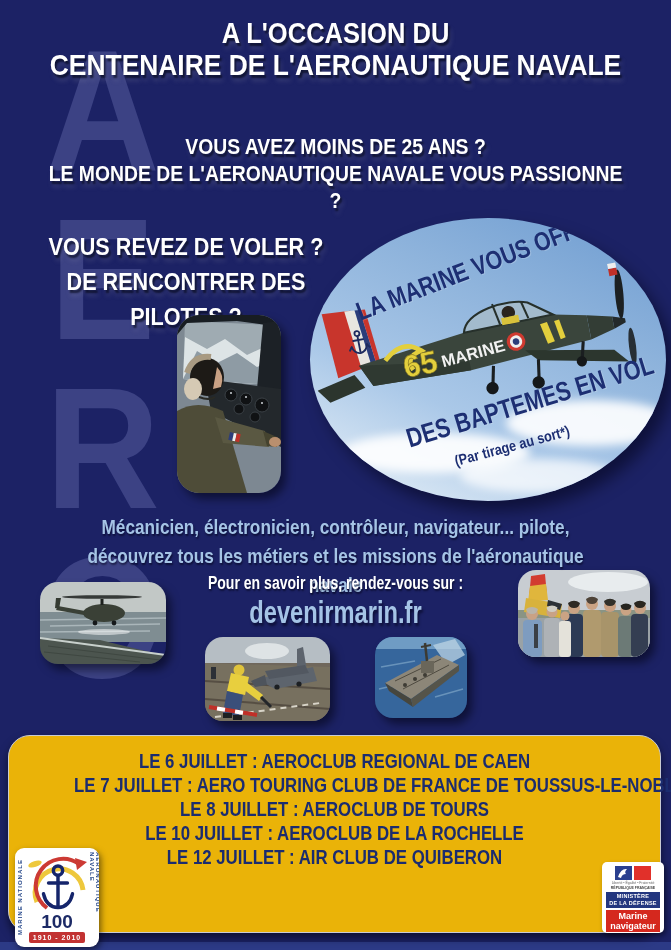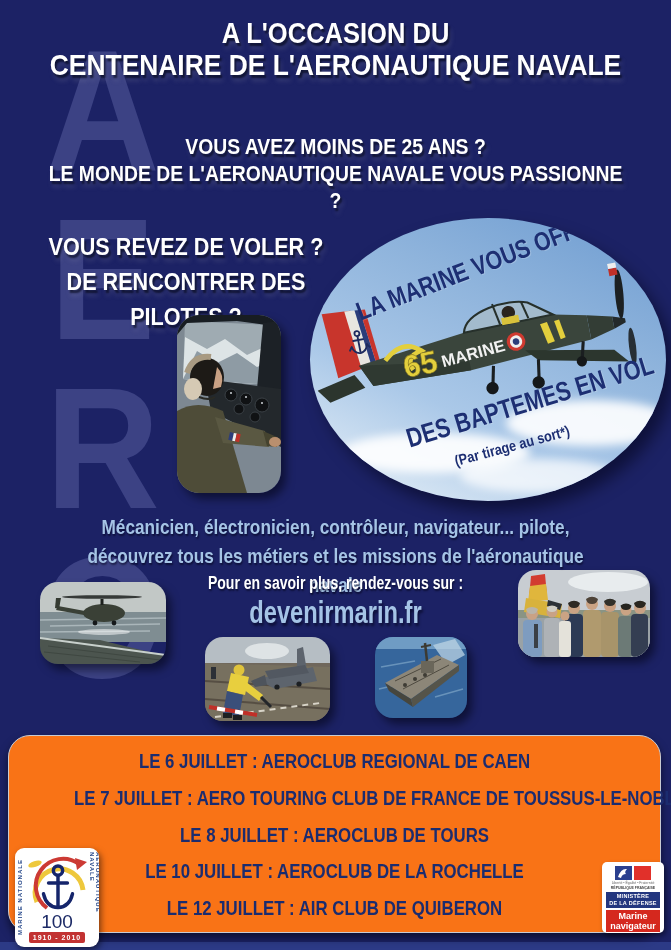--- a/index.html
+++ b/index.html
@@ -49,36 +49,36 @@
   
   .jobs{position:absolute;top:512px;left:0;right:0;text-align:center;color:#a5c4e6;font-weight:bold;
     font-size:21px;line-height:29px;transform:scaleX(.82);z-index:5;
     text-shadow:1px 2px 2px rgba(0,0,20,.55);}
   .cta-label{position:absolute;top:573px;left:0;right:0;text-align:center;color:#ffffff;font-weight:bold;
     font-size:18px;transform:scaleX(.78);z-index:5;text-shadow:1px 2px 2px rgba(0,0,20,.55);}
   .website{position:absolute;top:594px;left:0;right:0;text-align:center;color:#a5c4e6;font-weight:bold;
     font-size:32px;line-height:36px;transform:scaleX(.74);z-index:5;text-shadow:2px 3px 3px rgba(0,0,20,.55);}
   
   .events-box{
-    position:absolute;left:8px;top:735px;width:653px;height:198px;background:#f97316;border-radius:22px;
+    position:absolute;left:8px;top:735px;width:653px;height:198px;background:#eab308;border-radius:22px;
     border:1px solid #c9cbd2;box-shadow:0 5px 9px rgba(0,0,10,.55);
-    display:flex;flex-direction:column;justify-content:space-between;
+    display:flex;flex-direction:column;
     padding:13px 0 12px 0;box-sizing:border-box;z-index:5;
   }
   .event-row{color:#1b2c6f;font-weight:bold;font-size:21px;text-align:center;white-space:nowrap;
     transform:scaleX(.8);transform-origin:center;}
   
   .cent-logo{position:absolute;left:15px;top:848px;width:84px;height:99px;background:#ffffff;border-radius:9px;
     box-shadow:2px 3px 6px rgba(0,0,10,.5);z-index:6;overflow:hidden;}
   .cent-vtext{position:absolute;top:4px;bottom:4px;color:#2a4b8c;font-weight:bold;font-size:6px;letter-spacing:1px;
     display:flex;align-items:center;justify-content:center;}
   .cent-left{left:0px;width:9px;writing-mode:vertical-rl;transform:rotate(180deg);}
   .cent-right{right:0px;width:9px;writing-mode:vertical-rl;}
   .cent-emblem{position:absolute;left:10px;top:2px;width:64px;height:72px;}
-  .cent-100{position:absolute;left:0;right:0;top:63px;text-align:center;color:#1c2a66;font-weight:normal;font-size:19px;z-index:2;
+  .cent-100{position:absolute;left:0;right:0;top:63px;text-align:center;color:#1c2a66;font-weight:bold;font-size:19px;z-index:2;
     text-shadow:1px 1px 0 #fff;}
   .cent-ribbon{position:absolute;left:14px;right:14px;top:84px;height:11px;background:#c23232;border-radius:2px;
     color:#ffffff;font-size:7px;font-weight:bold;text-align:center;line-height:11px;letter-spacing:1px;}
   
   .min-logo{position:absolute;left:602px;top:862px;width:62px;height:71px;background:#ffffff;border-radius:5px;
     box-shadow:2px 3px 5px rgba(0,0,10,.45);z-index:6;padding:3px 3px;box-sizing:border-box;
     display:flex;flex-direction:column;align-items:center;}
   .min-flag{display:flex;gap:2px;margin-top:1px;}
   .min-flag .b{width:17px;height:14px;background:#2a3f8f;position:relative;overflow:hidden;}
   .min-flag .b svg{position:absolute;left:0;top:0;}

